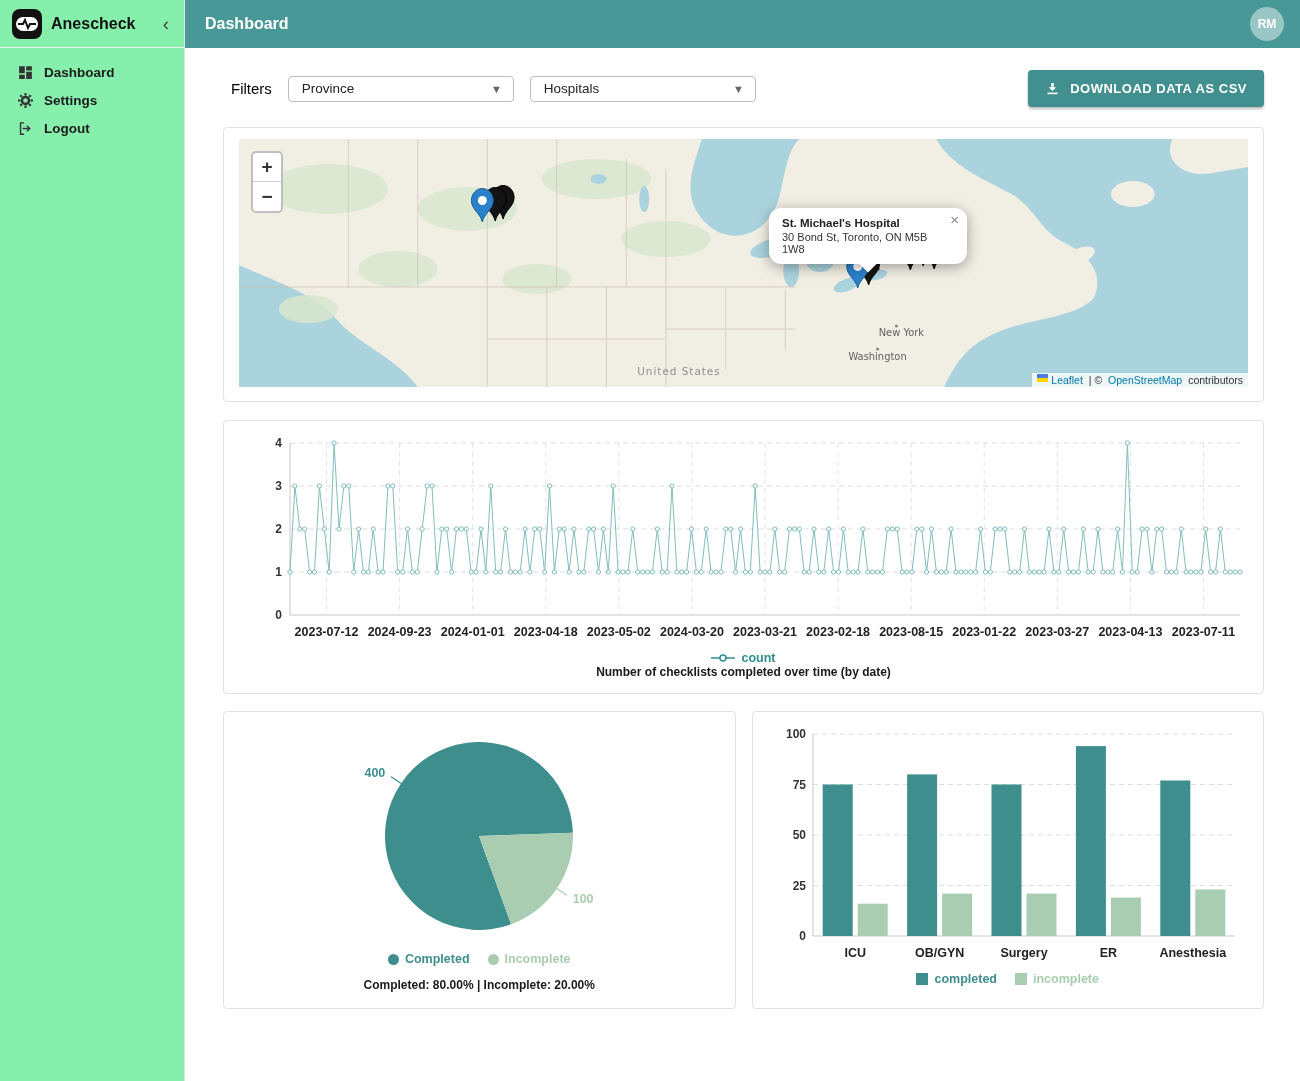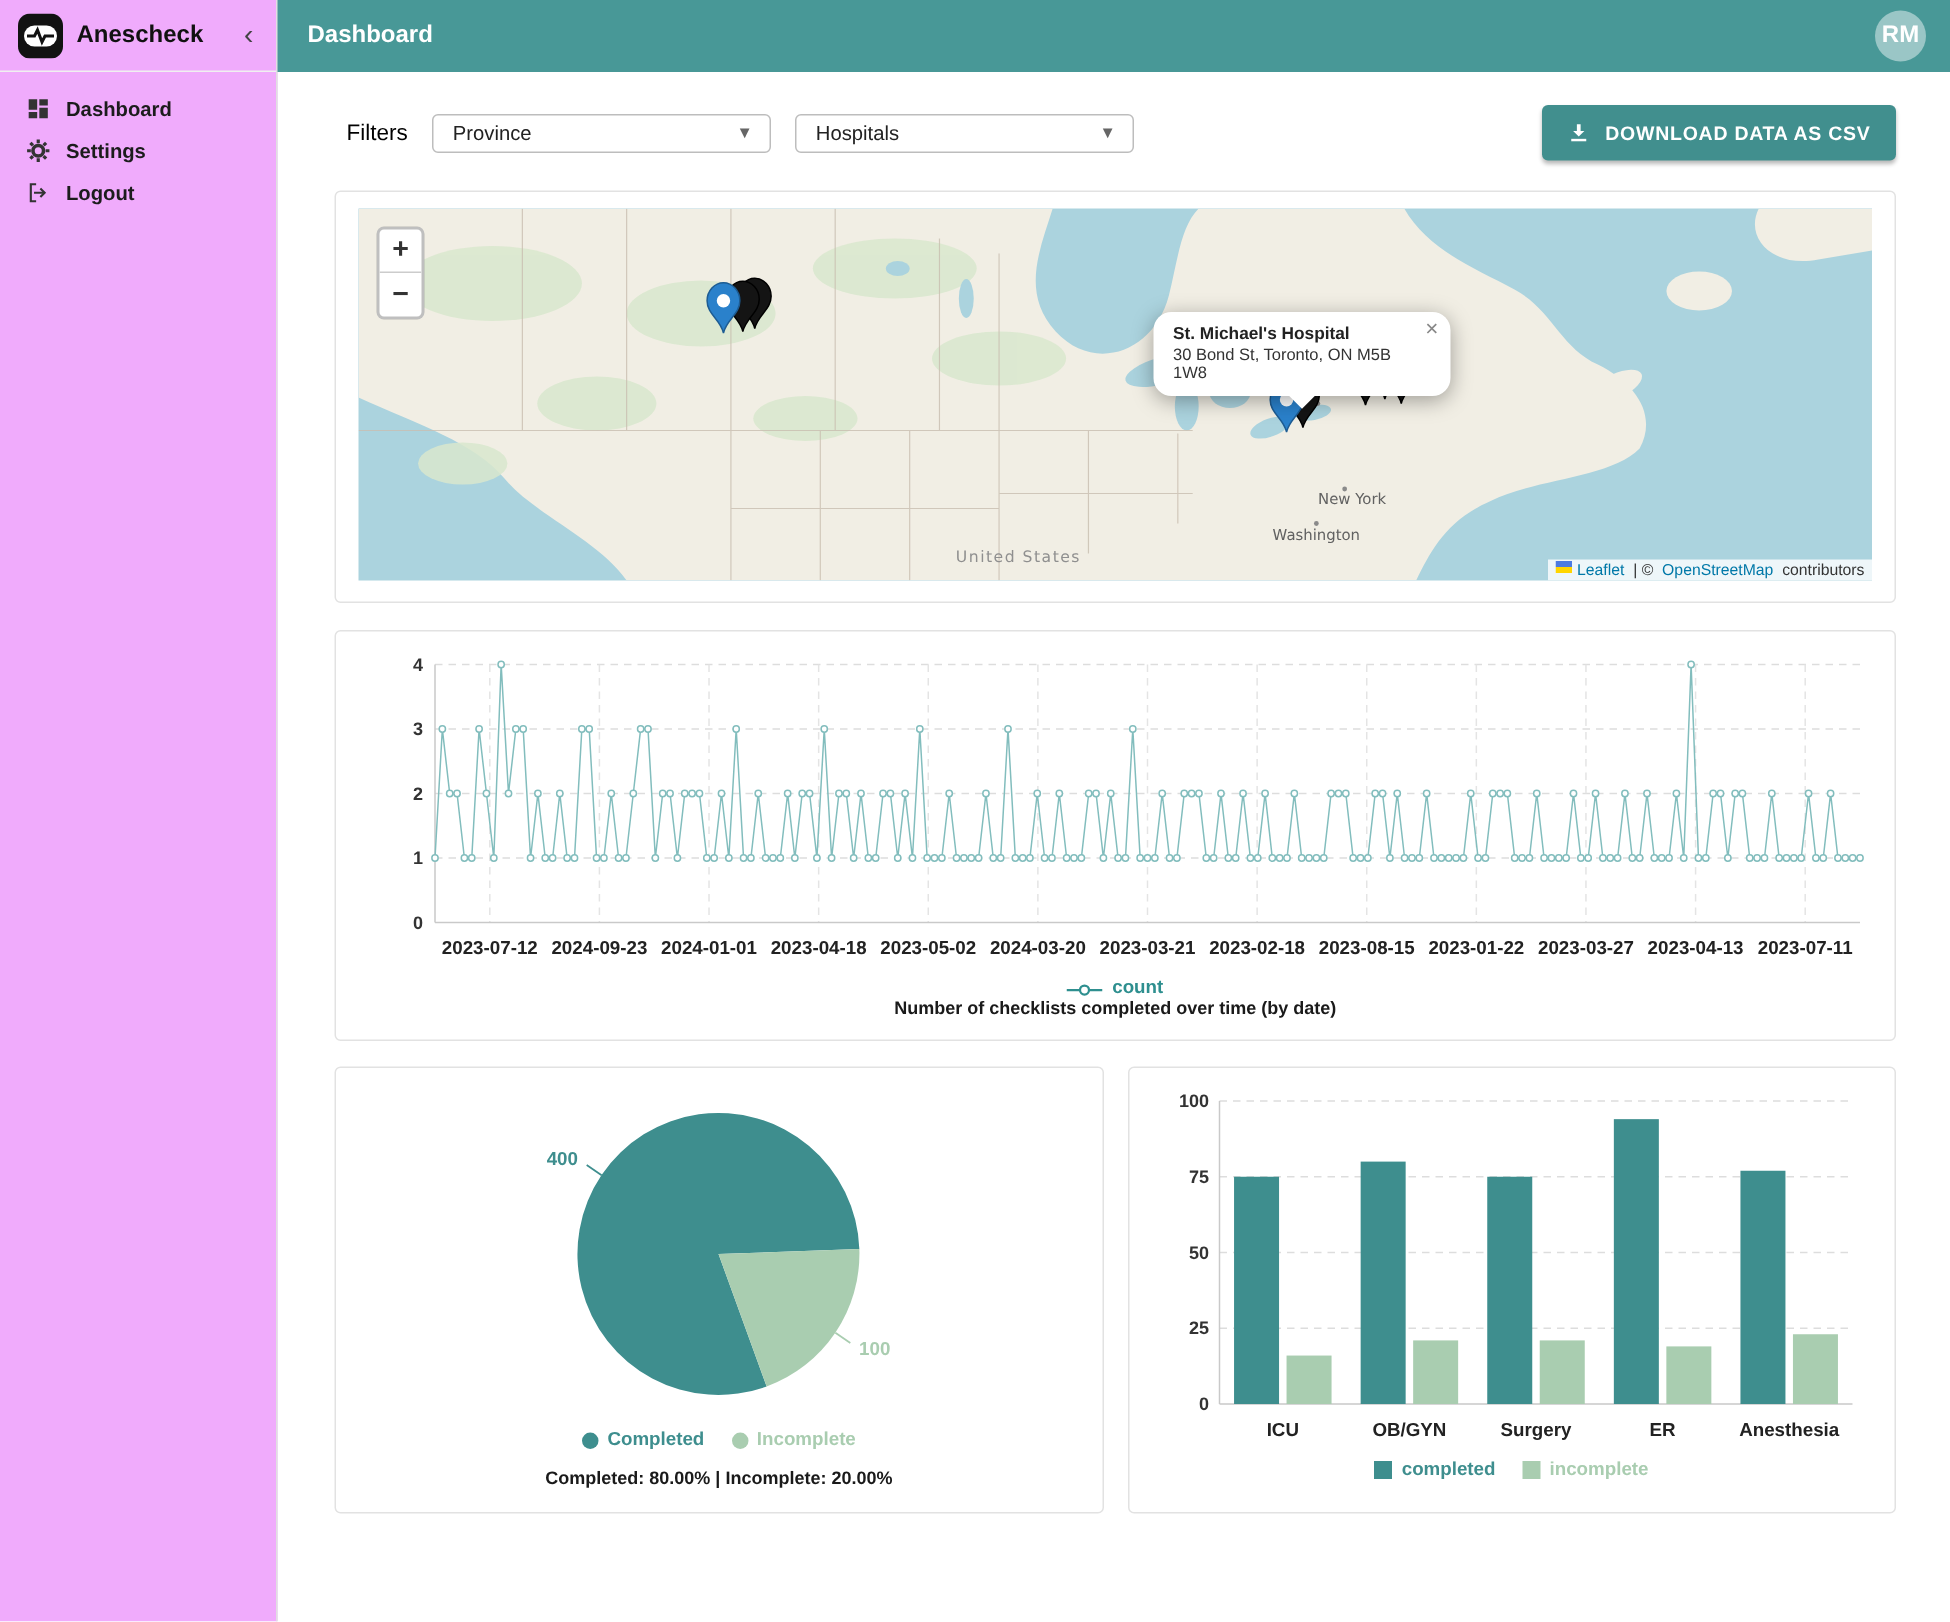--- a/index.html
+++ b/index.html
@@ -1,32 +1,32 @@
 <!DOCTYPE html>
 <html><head>
 <meta charset="utf-8">
 <style>
   *{margin:0;padding:0;box-sizing:border-box}
   html,body{width:1300px;height:1081px}
   body{font-family:"Liberation Sans",sans-serif;background:#fff;overflow:hidden}
   .app{display:flex;height:100%}
   
-  .sidebar{width:185px;flex-shrink:0;border-right:1px solid #e0e0e0;background:#f0abfc}
+  .sidebar{width:185px;flex-shrink:0;border-right:1px solid #e0e0e0;background:#86efac}
   .sidebar-head{height:48px;display:flex;align-items:center;padding:0 12px;gap:9px;border-bottom:1px solid #f0f0f0}
   .logo svg{display:block}
   .brand{font-size:16px;font-weight:bold;color:#111}
   .collapse{margin-left:auto;color:#444;font-size:19px;line-height:1;cursor:pointer;padding:0 3px}
   .nav{padding-top:10px}
   .nav-item{display:flex;align-items:center;gap:10px;padding:5px 16px;font-size:13.5px;font-weight:bold;color:#1c1c1c;cursor:pointer}
   .nav-icon{width:18px;height:18px;display:flex;align-items:center;justify-content:center;color:#333}
   
   .main{flex:1;display:flex;flex-direction:column;min-width:0}
   .topbar{height:48px;display:flex;align-items:center;padding:0 16px 0 20px;color:#fff;background:#489897}
   .topbar-title{font-size:16px;font-weight:bold}
-  .avatar{margin-left:auto;width:34px;height:34px;border-radius:50%;background:rgba(255,255,255,.45);display:flex;align-items:center;justify-content:center;font-size:16px;font-weight:bold;color:#fff;cursor:pointer}
+  .avatar{margin-left:auto;width:34px;height:34px;border-radius:50%;background:rgba(255,255,255,.45);display:flex;align-items:center;justify-content:center;font-size:12px;font-weight:bold;color:#fff;cursor:pointer}
   .content{flex:1;padding:22px 36px 16px 38px;overflow:hidden}
   
   .filters-row{display:flex;align-items:center;gap:16px}
   .filters-label{font-size:15px;color:#000000;margin-left:8px}
   .select{width:226px;height:26px;border:1px solid #bdbdbd;border-radius:4px;display:flex;align-items:center;padding:0 11px 0 13px;font-size:13.5px;color:#222;background:#fff;cursor:pointer}
   .select .caret{margin-left:auto;color:#666;font-size:11px}
   .download-btn{margin-left:auto;height:37px;border:none;border-radius:4px;color:#fff;font-size:13px;font-weight:bold;letter-spacing:.5px;display:flex;align-items:center;gap:10px;padding:0 17px;cursor:pointer;box-shadow:0 2px 3px rgba(0,0,0,.28);font-family:inherit;background:#418f8e}
   
   .card{border:1px solid #e2e2e2;border-radius:4px;background:#fff}
   .caption{text-align:center;font-size:12px;font-weight:bold;color:#1a1a1a}
@@ -41,21 +41,21 @@
   .popup-title{font-size:11.5px;font-weight:bold;color:#222}
   .popup-addr{font-size:11px;color:#333;margin-top:2px}
   .popup-close{position:absolute;right:8px;top:3px;color:#888;font-size:15px;cursor:pointer;line-height:1.2}
   .popup-tail{position:absolute;left:50%;bottom:-6px;width:12px;height:12px;background:#fff;transform:translateX(-50%) rotate(45deg)}
   .attribution{position:absolute;right:0;bottom:0;background:rgba(255,255,255,.8);font-size:10.5px;color:#333;padding:1px 5px;display:flex;align-items:flex-start;white-space:pre;gap:3px}
   .attr-link{color:#0078a8}
   .map-card .caption{margin-top:13px}
   
   .line-card{margin-top:18px;padding:12px 14px 14px;display:flex;flex-direction:column;align-items:center}
   .legend{display:flex;justify-content:center;gap:18px;margin-top:6px;font-size:12.5px;font-weight:bold}
-  .legend-item{display:flex;align-items:flex-end;gap:6px;cursor:pointer}
+  .legend-item{display:flex;align-items:center;gap:6px;cursor:pointer}
   .dot{width:11px;height:11px;border-radius:50%;background:currentColor}
   .sq{width:12px;height:12px;background:currentColor}
   .line-card .caption{}
   
   .bottom-row{display:flex;gap:16px;margin-top:17px}
   .bottom-row .card{flex:1;padding:14px 14px 16px;display:flex;flex-direction:column;align-items:center}
   .bottom-row .caption{margin-top:auto;padding-top:12px}
   
   text.tick{font-family:"Liberation Sans",sans-serif;font-size:12px;font-weight:bold;fill:#333}
   text.xlab{font-family:"Liberation Sans",sans-serif;font-size:12.5px;font-weight:bold;fill:#222}

